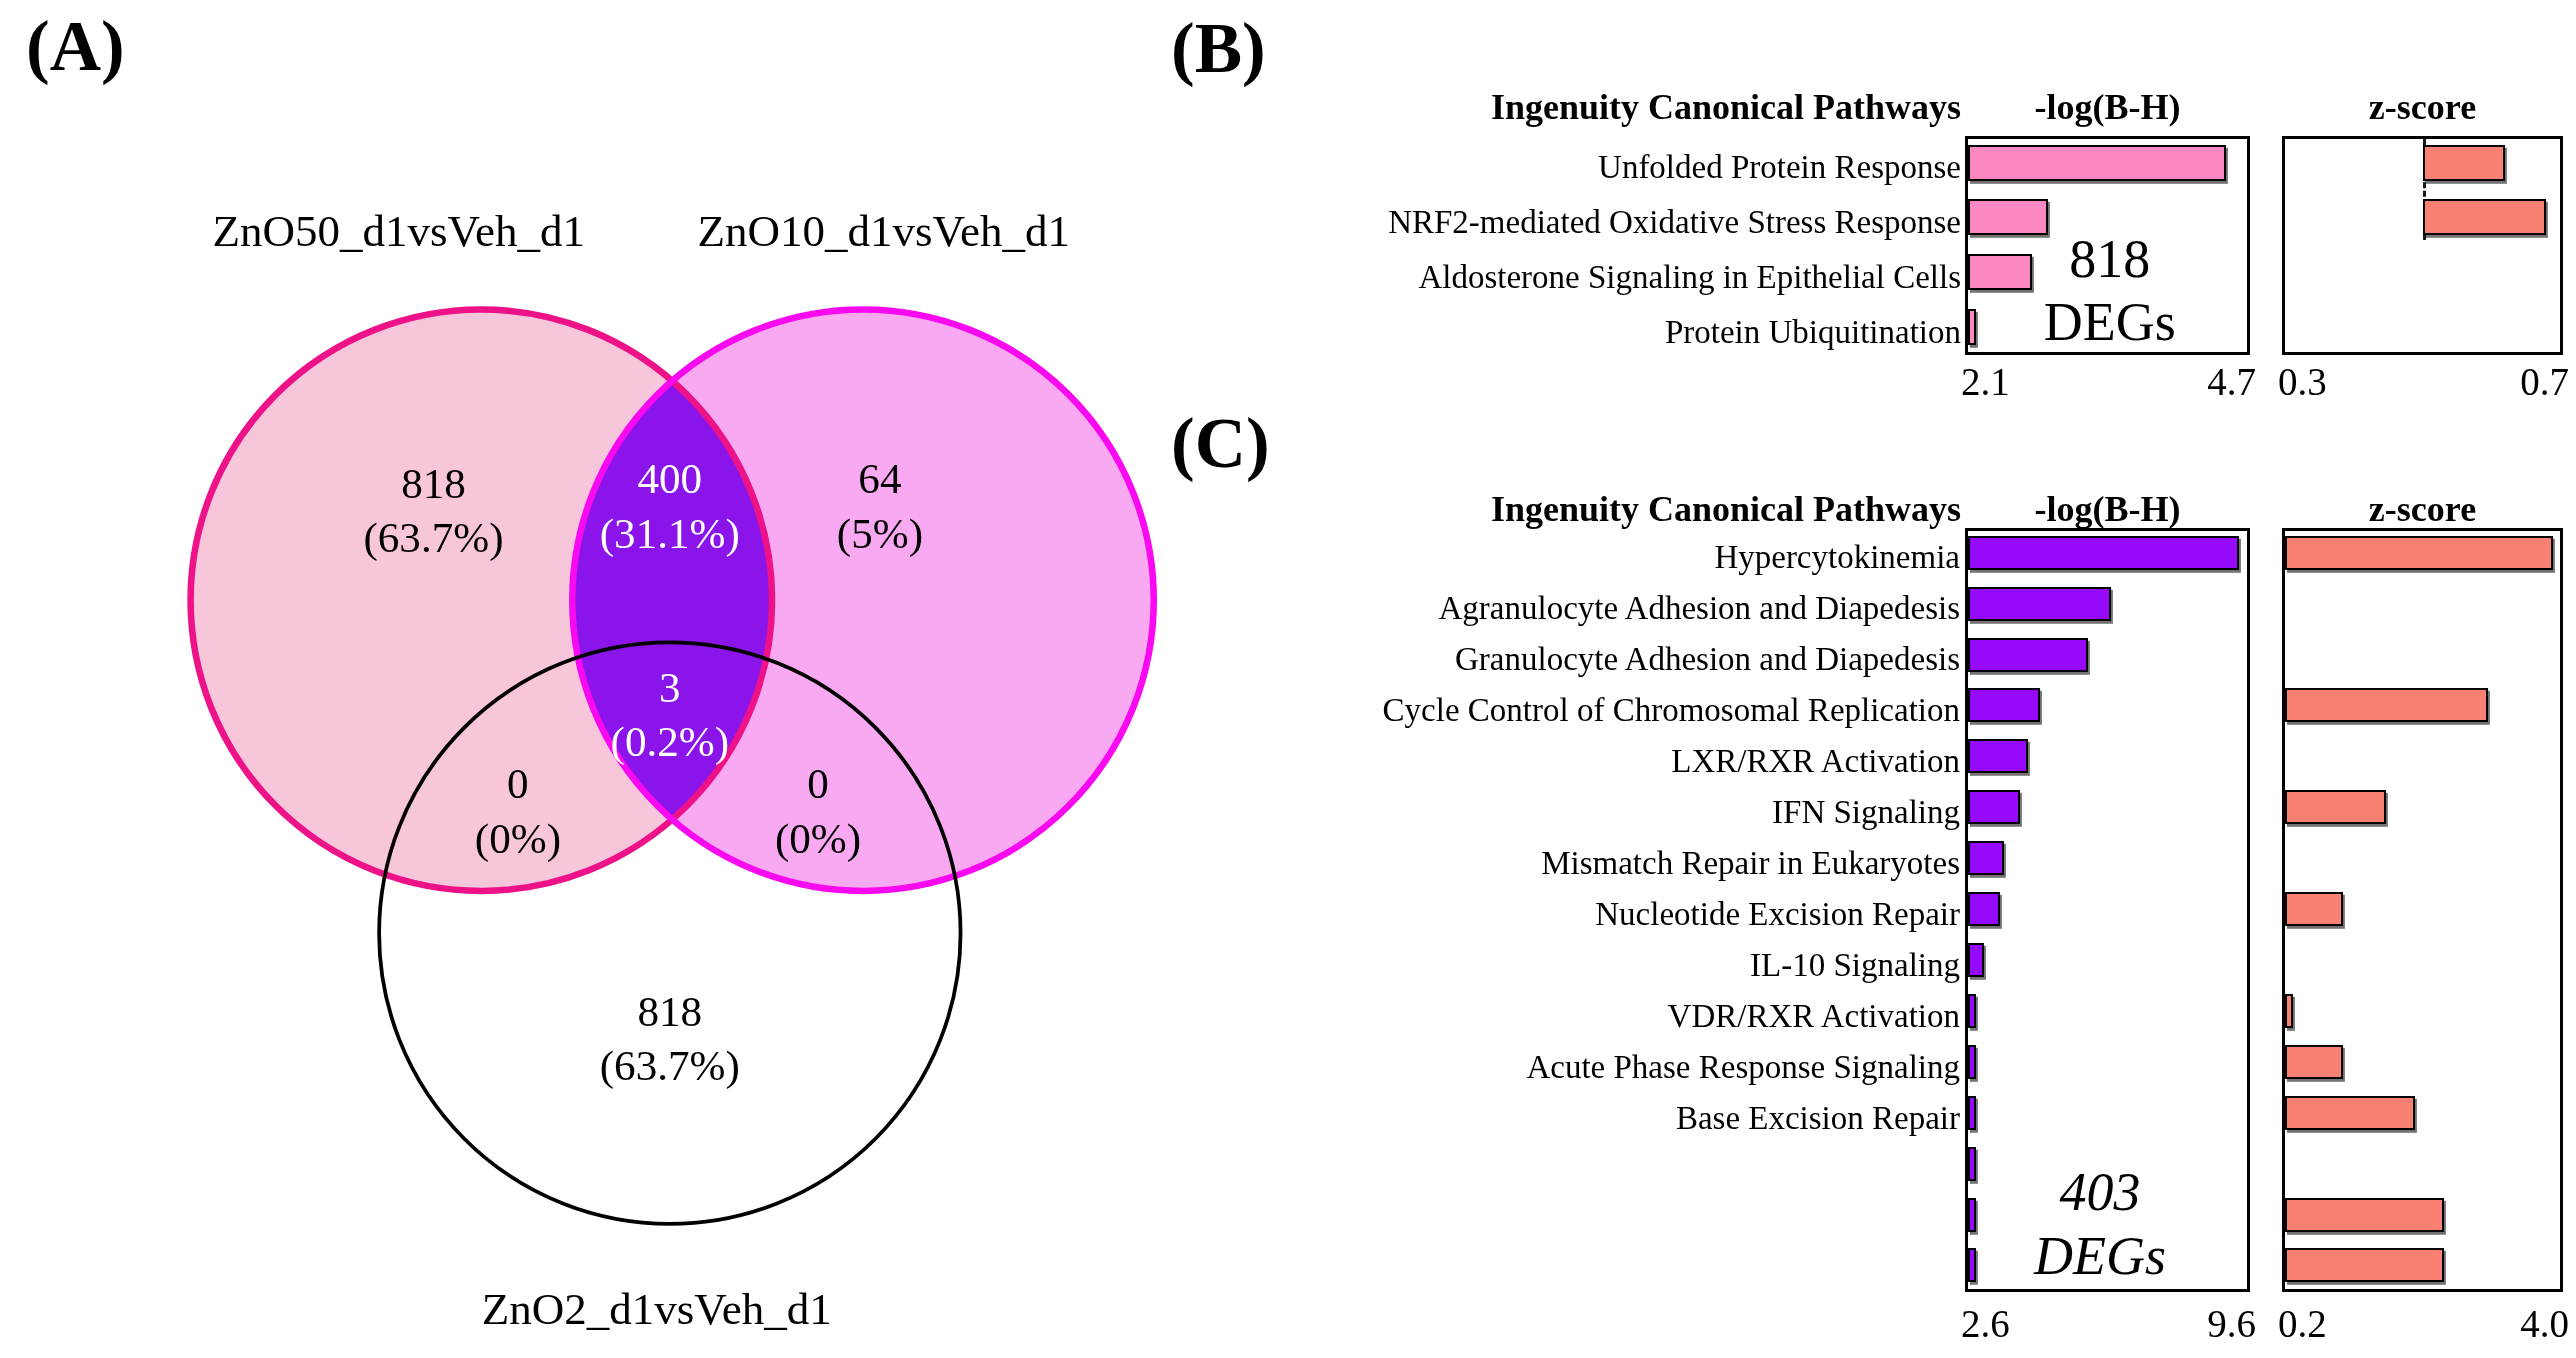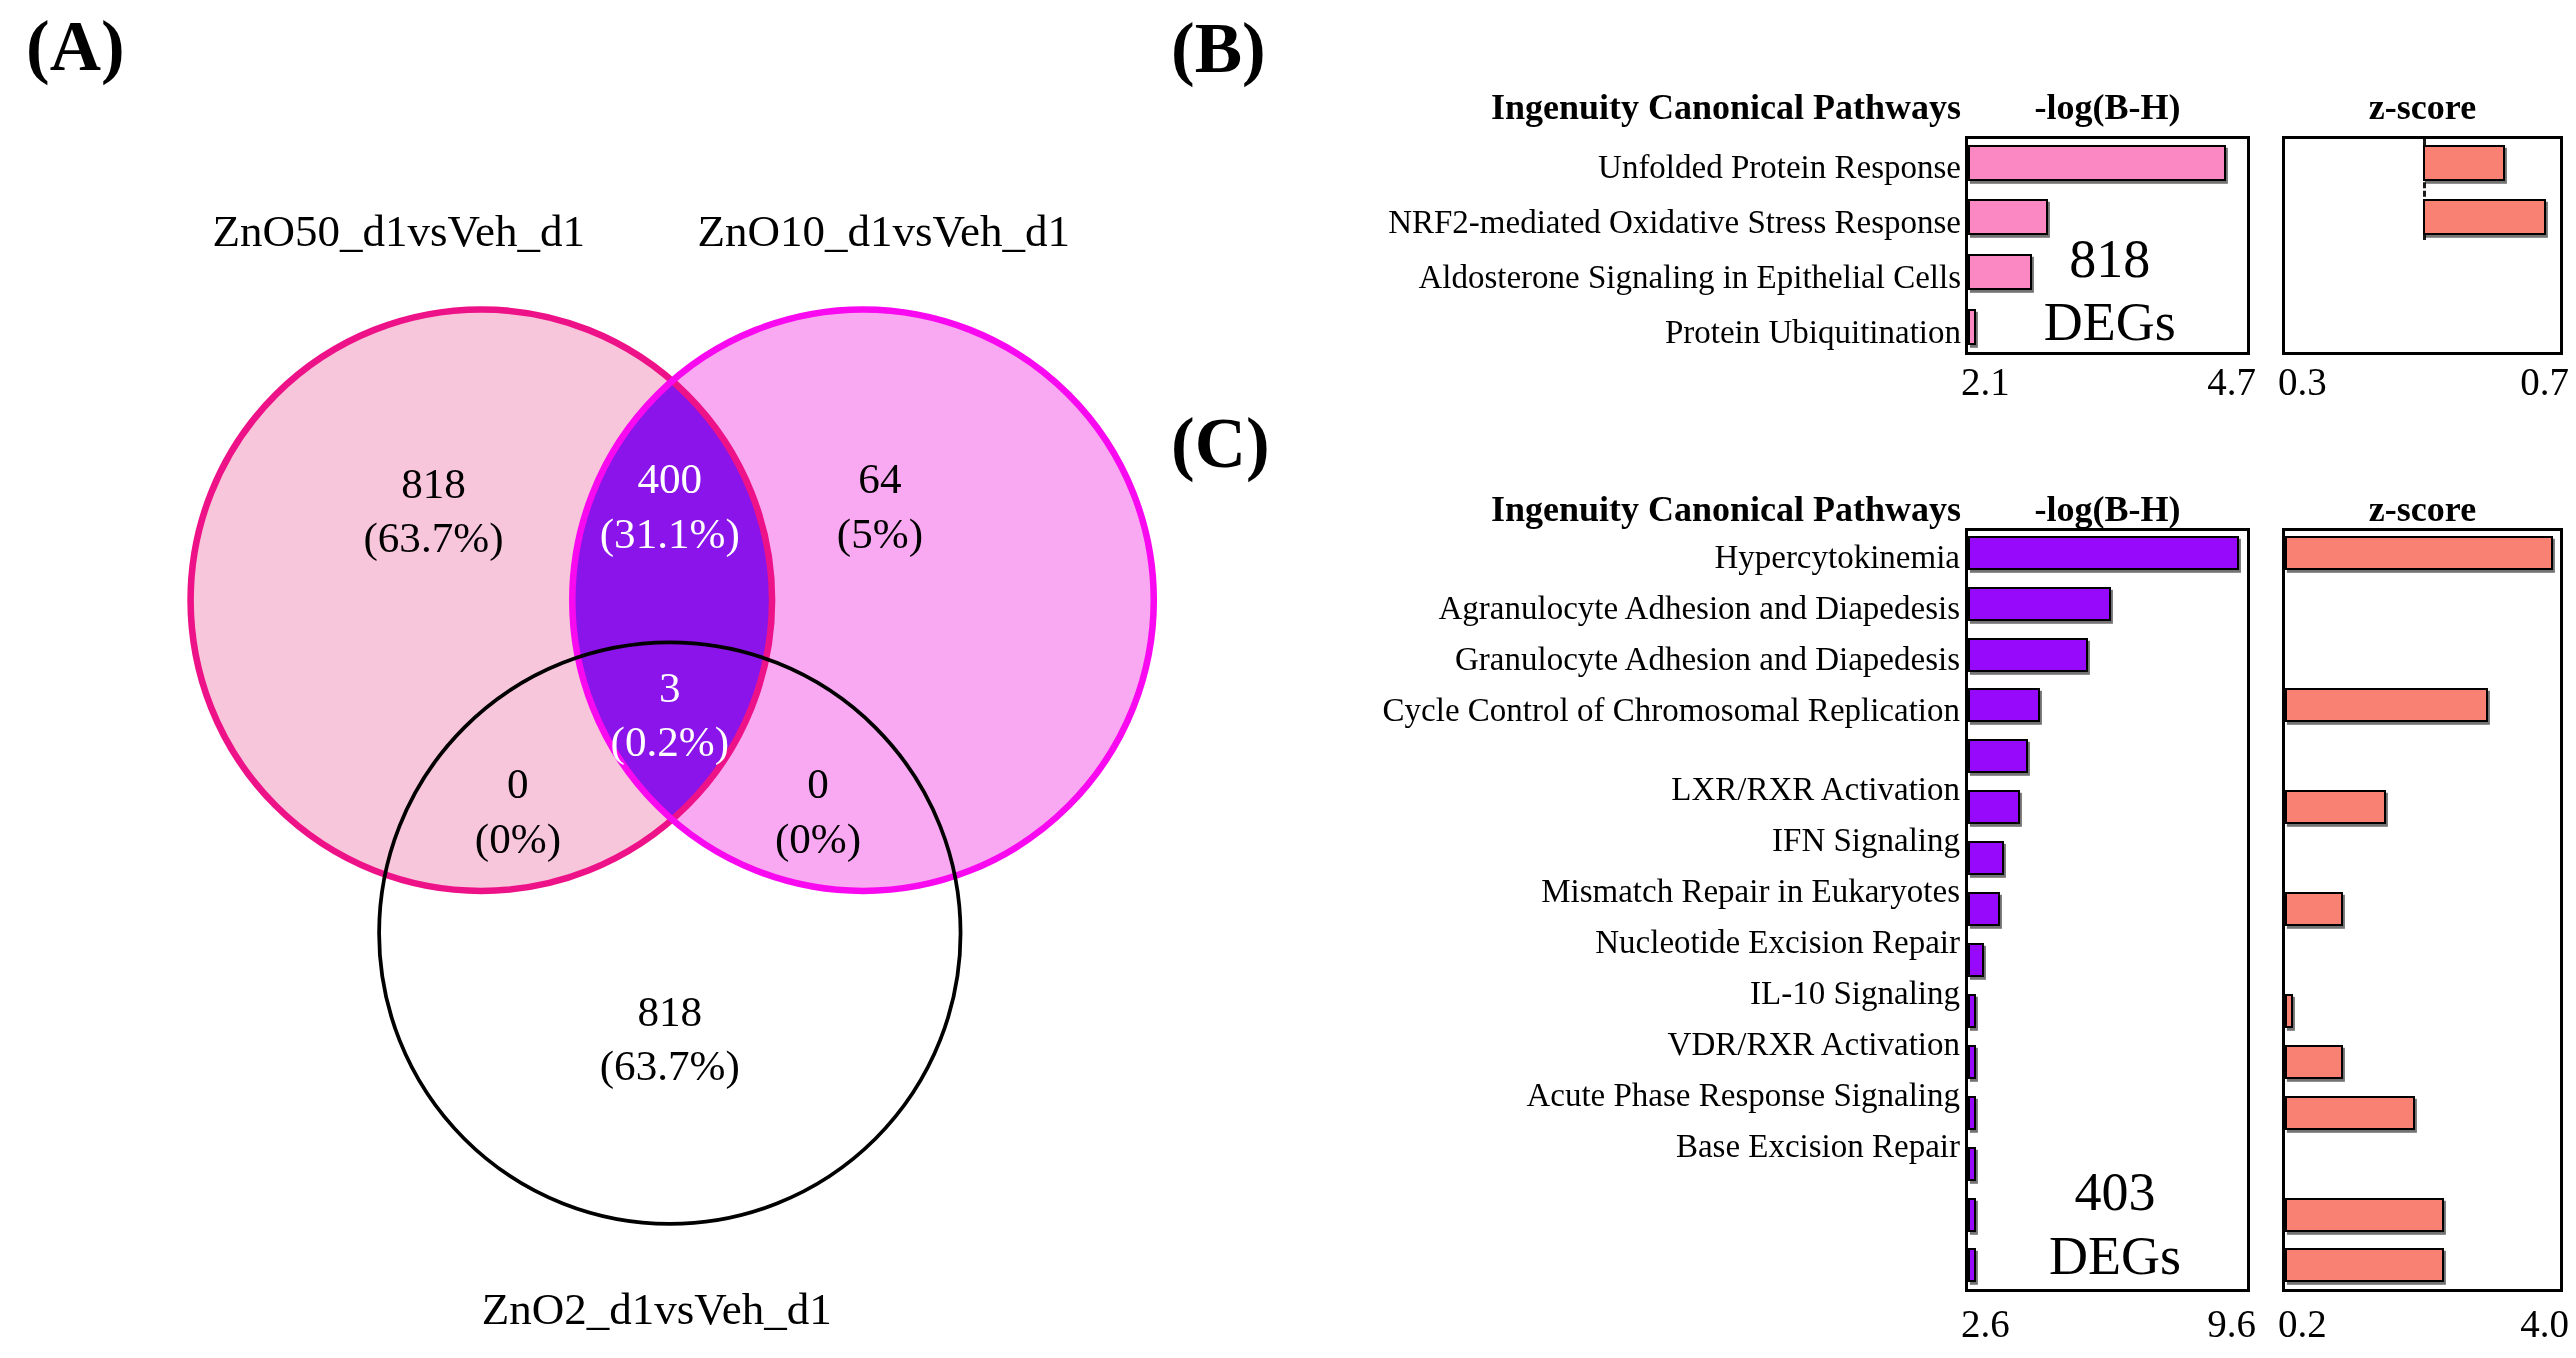--- a/index.html
+++ b/index.html
@@ -115,32 +115,32 @@
 
   <div class="abs hdr right" style="left:1309px;top:490px;width:652px;">Ingenuity Canonical Pathways</div>
   <div class="abs hdr center" style="left:1965px;top:490px;width:285px;">-log(B-H)</div>
   <div class="abs hdr center" style="left:2282px;top:490px;width:281px;">z-score</div>
 
   <div id="c-labels" class="abs labels-col" style="left:1163px;top:532px;width:797px;">
       <div class="path-label" style="height: 51px;">Hypercytokinemia</div>
       <div class="path-label" style="height: 51px;">Agranulocyte Adhesion and Diapedesis</div>
       <div class="path-label" style="height: 51px;">Granulocyte Adhesion and Diapedesis</div>
       <div class="path-label" style="height: 51px;">Cycle Control of Chromosomal Replication</div>
-      <div class="path-label" style="height: 51px; margin-top: 28px;">LXR/RXR Activation</div>
+      <div class="path-label" style="height: 51px;">LXR/RXR Activation</div>
       <div class="path-label" style="height: 51px;">IFN Signaling</div>
       <div class="path-label" style="height: 51px;">Mismatch Repair in Eukaryotes</div>
       <div class="path-label" style="height: 51px;">Nucleotide Excision Repair</div>
       <div class="path-label" style="height: 51px;">IL-10 Signaling</div>
       <div class="path-label" style="height: 51px;">VDR/RXR Activation</div>
       <div class="path-label" style="height: 51px;">Acute Phase Response Signaling</div>
       <div class="path-label" style="height: 51px;">Base Excision Repair</div>
     </div>
 
   <div id="c-log" class="abs chart-box" style="left:1965px;top:528px;width:285px;height:764px;">
-    <div class="degs" style="left:25px;top:629px;width:244px;line-height:64px;">
+    <div class="degs" style="left:10px;top:629px;width:244px;line-height:64px;font-style:italic;">
       <div>403</div>
       <div>DEGs</div>
     </div>
   <div class="bar" style="left: 0%; width: 97.1429%; top: 4.7px; height: 34px; background: rgb(150, 9, 251);"></div>
       <div class="bar" style="left: 0%; width: 51.4286%; top: 56px; height: 34px; background: rgb(150, 9, 251);"></div>
       <div class="bar" style="left: 0%; width: 42.8571%; top: 107px; height: 34px; background: rgb(150, 9, 251);"></div>
       <div class="bar" style="left: 0%; width: 25.7143%; top: 157px; height: 34px; background: rgb(150, 9, 251);"></div>
       <div class="bar" style="left: 0%; width: 21.4286%; top: 208px; height: 34px; background: rgb(150, 9, 251);"></div>
       <div class="bar" style="left: 0%; width: 18.5714%; top: 259px; height: 34px; background: rgb(150, 9, 251);"></div>
       <div class="bar" style="left: 0%; width: 12.8571%; top: 310px; height: 34px; background: rgb(150, 9, 251);"></div>

